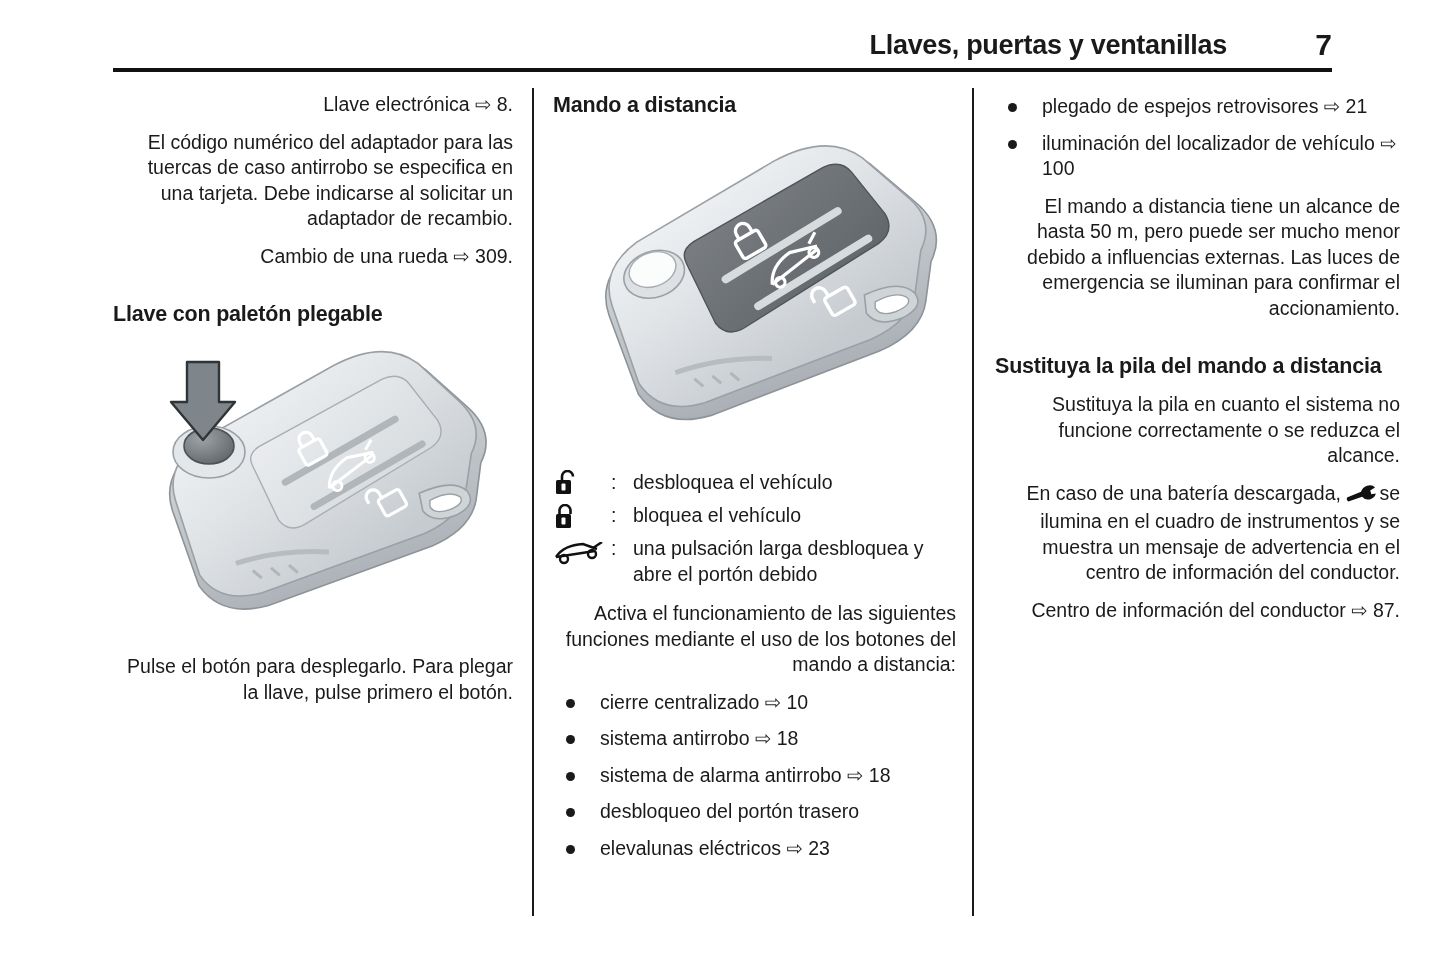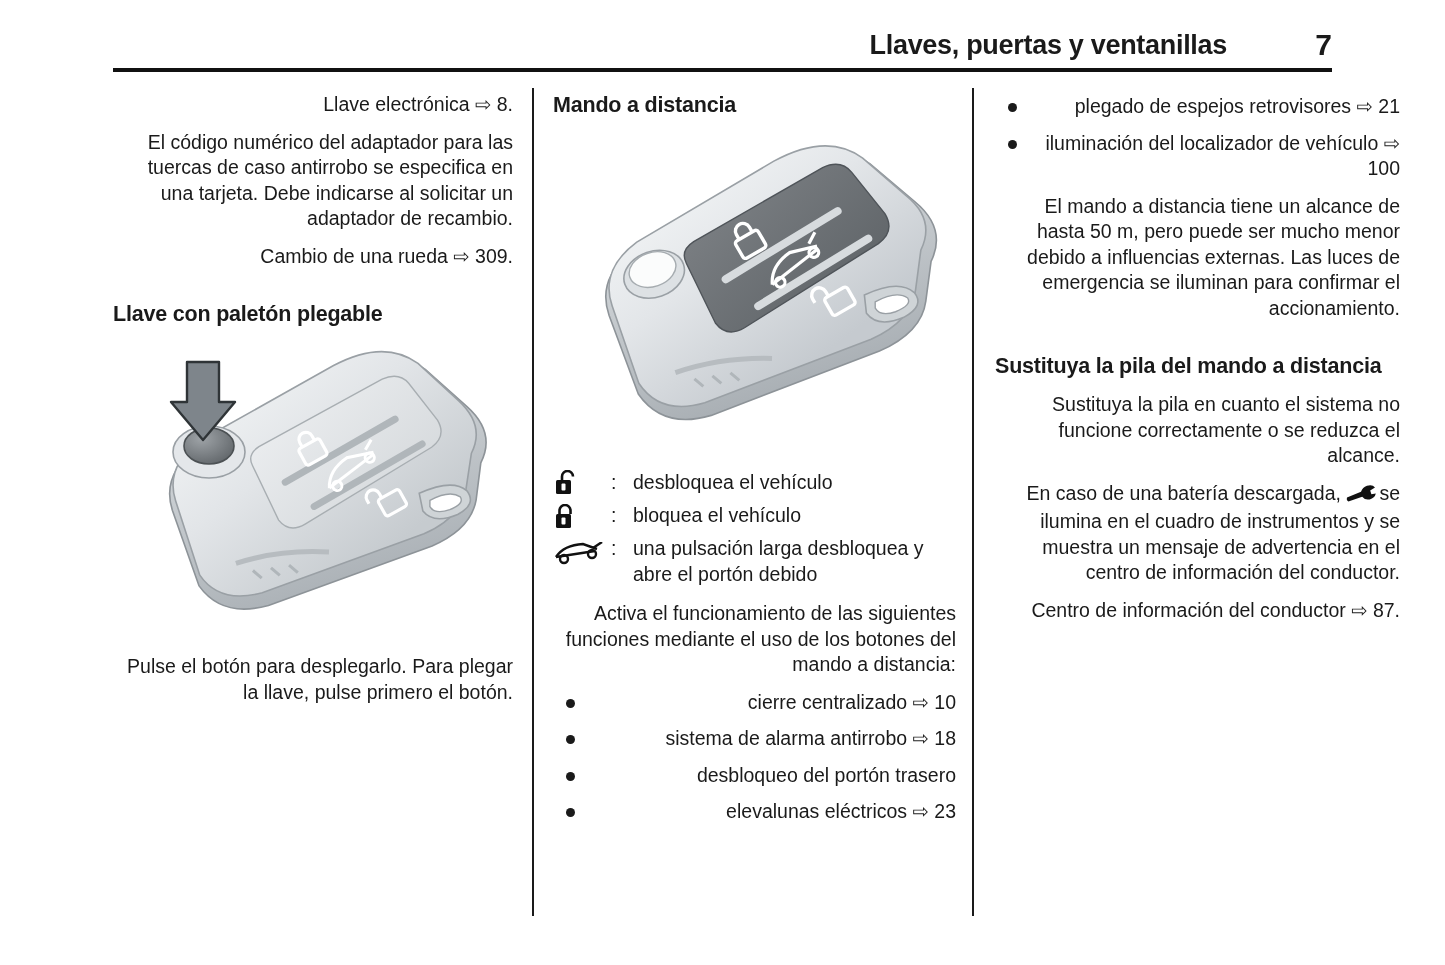--- a/index.html
+++ b/index.html
@@ -89,21 +89,20 @@
   ul.bullets {
     list-style: none;
     margin: 2px 0 12px 0;
     padding: 0;
   }
   ul.bullets > li {
     position: relative;
     padding-left: 47px;
     margin-bottom: 11px;
     line-height: 25.5px;
-    text-align: right;
   }
   ul.bullets > li:last-child { margin-bottom: 0; }
   ul.bullets > li::before {
     content: "";
     position: absolute;
     left: 13px;
     top: 9px;
     width: 9px;
     height: 9px;
     border-radius: 50%;
@@ -345,20 +344,21 @@
       <td class="legend-colon">:</td>
       <td class="legend-text">una pulsación larga desbloquea y abre el portón debido</td>
     </tr>
   </tbody>
     </table>
 
   <p class="para">Activa el funcionamiento de las siguientes funciones mediante el uso de los botones del mando a distancia:</p>
 
   <ul class="bullets">
     <li>cierre centralizado ⇨ 10</li>
+    <li>sistema antirrobo ⇨ 18</li>
     <li>sistema de alarma antirrobo ⇨ 18</li>
     <li>desbloqueo del portón trasero</li>
     <li>elevalunas eléctricos ⇨ 23</li>
   </ul>
 </div>
 
 <div class="column" id="col-right">
 
   <ul class="bullets">
     <li>plegado de espejos retrovisores ⇨ 21</li>

